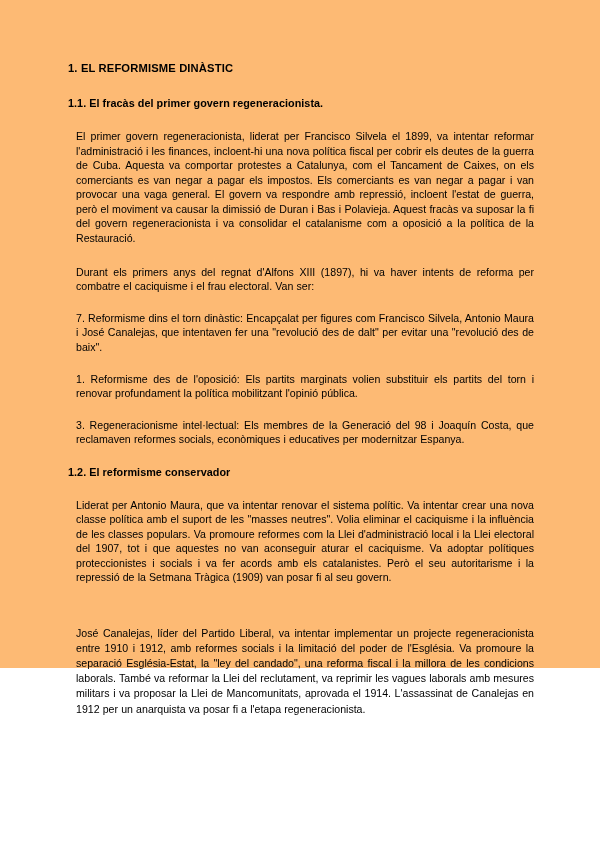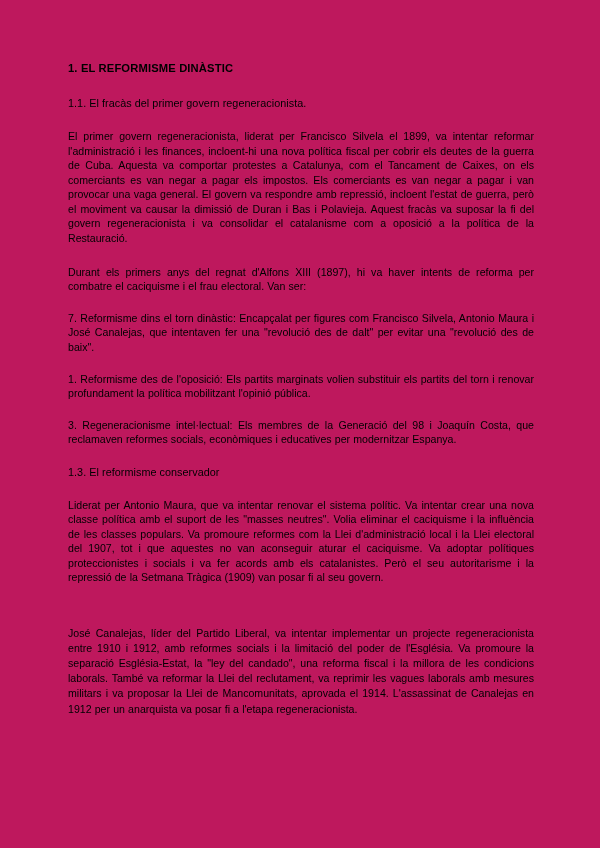--- a/index.html
+++ b/index.html
@@ -10,47 +10,47 @@
   body {
     width: 600px;
     height: 848px;
     font-family: "Liberation Sans", sans-serif;
     color: #000000;
     overflow: hidden;
   }
   .page {
     position: relative;
     width: 600px;
-    height: 848px;
-    background: #be185d;
+    height: 668px;
+    background: #fdba74;
     box-sizing: border-box;
     padding: 62px 66px 0 68px;
   }
   .doc-body {
     width: 466px;
   }
   h1.chapter-title {
     font-size: 11.2px;
     font-weight: bold;
     letter-spacing: 0.15px;
     margin: 0 0 22px 0;
     line-height: 1.2;
   }
   h2.section-title {
     font-size: 10.8px;
-    font-weight: normal;
+    font-weight: bold;
     letter-spacing: 0.05px;
     margin: 0 0 18px 0;
     line-height: 1.25;
   }
   p.para {
     font-size: 10.6px;
     line-height: 14.6px;
     text-align: justify;
-    margin: 0 0 17px 0;
+    margin: 0 0 17px 8px;
     word-spacing: 0.2px;
   }
   p.para.last-of-section {
     margin-bottom: 19px;
   }
   .spacer-lg {
     height: 22px;
   }
   .sec4 p.para {
     line-height: 15.1px;
@@ -65,21 +65,21 @@
     <h1 class="chapter-title">1. EL REFORMISME DINÀSTIC</h1>
 
     <h2 class="section-title">1.1. El fracàs del primer govern regeneracionista.</h2>
     <p class="para last-of-section">El primer govern regeneracionista, liderat per Francisco Silvela el 1899, va intentar reformar l'administració i les finances, incloent-hi una nova política fiscal per cobrir els deutes de la guerra de Cuba. Aquesta va comportar protestes a Catalunya, com el Tancament de Caixes, on els comerciants es van negar a pagar els impostos. Els comerciants es van negar a pagar i van provocar una vaga general. El govern va respondre amb repressió, incloent l'estat de guerra, però el moviment va causar la dimissió de Duran i Bas i Polavieja. Aquest fracàs va suposar la fi del govern regeneracionista i va consolidar el catalanisme com a oposició a la política de la Restauració.</p>
 
     <p class="para">Durant els primers anys del regnat d'Alfons XIII (1897), hi va haver intents de reforma per combatre el caciquisme i el frau electoral. Van ser:</p>
     <p class="para">7. Reformisme dins el torn dinàstic: Encapçalat per figures com Francisco Silvela, Antonio Maura i José Canalejas, que intentaven fer una "revolució des de dalt" per evitar una "revolució des de baix".</p>
     <p class="para">1. Reformisme des de l'oposició: Els partits marginats volien substituir els partits del torn i renovar profundament la política mobilitzant l'opinió pública.</p>
     <p class="para last-of-section">3. Regeneracionisme intel·lectual: Els membres de la Generació del 98 i Joaquín Costa, que reclamaven reformes socials, econòmiques i educatives per modernitzar Espanya.</p>
 
-    <h2 class="section-title">1.3. El reformisme conservador</h2>
+    <h2 class="section-title">1.2. El reformisme conservador</h2>
     <p class="para last-of-section">Liderat per Antonio Maura, que va intentar renovar el sistema polític. Va intentar crear una nova classe política amb el suport de les "masses neutres". Volia eliminar el caciquisme i la influència de les classes populars. Va promoure reformes com la Llei d'administració local i la Llei electoral del 1907, tot i que aquestes no van aconseguir aturar el caciquisme. Va adoptar polítiques proteccionistes i socials i va fer acords amb els catalanistes. Però el seu autoritarisme i la repressió de la Setmana Tràgica (1909) van posar fi al seu govern.</p>
 
     <div class="spacer-lg"></div>
     <div class="sec4">
       <p class="para">José Canalejas, líder del Partido Liberal, va intentar implementar un projecte regeneracionista entre 1910 i 1912, amb reformes socials i la limitació del poder de l'Església. Va promoure la separació Església-Estat, la "ley del candado", una reforma fiscal i la millora de les condicions laborals. També va reformar la Llei del reclutament, va reprimir les vagues laborals amb mesures militars i va proposar la Llei de Mancomunitats, aprovada el 1914. L'assassinat de Canalejas en 1912 per un anarquista va posar fi a l'etapa regeneracionista.</p>
     </div>
 
   </div>
 </div>
 

